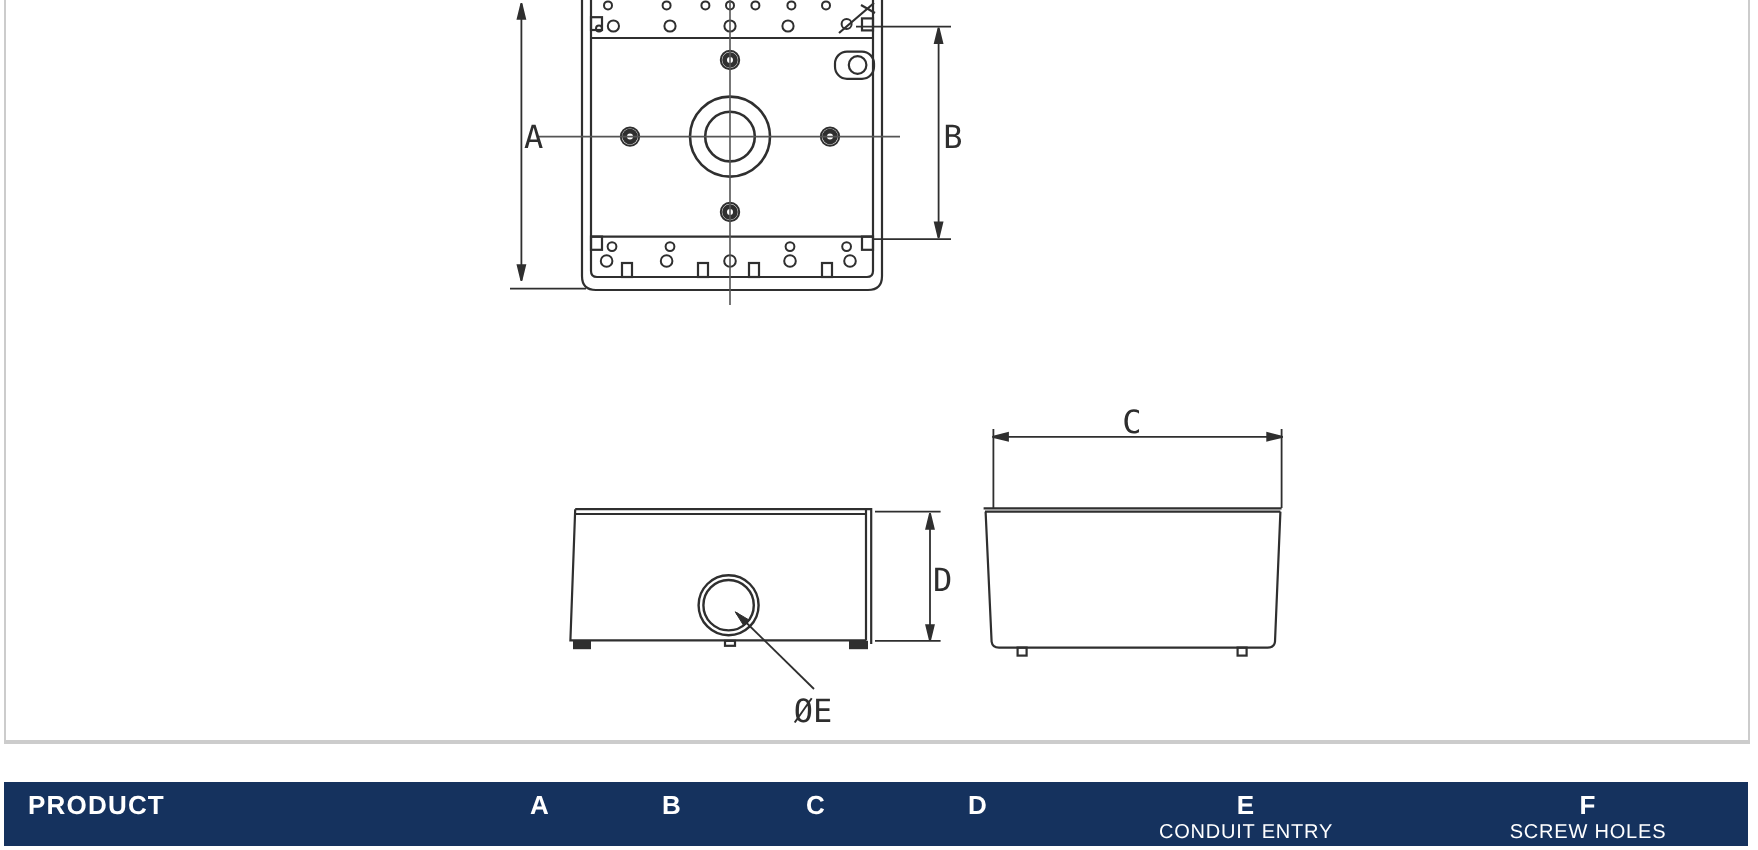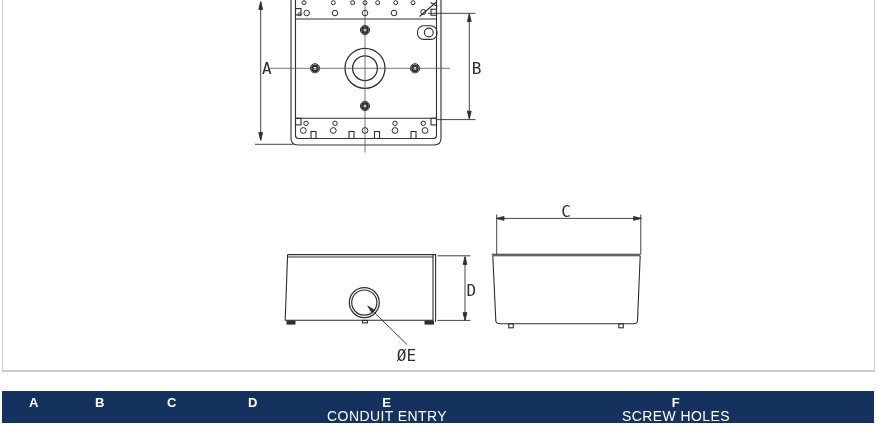--- a/index.html
+++ b/index.html
@@ -25,21 +25,21 @@
   }
   .spec-header .th{
     display:flex;flex-direction:column;align-items:center;
     padding-top:5px;box-sizing:border-box;
   }
   .spec-header .th.product{align-items:flex-start;padding-left:12px;}
   .spec-header .l1{
     font-size:13px;font-weight:bold;letter-spacing:0.6px;line-height:14px;
   }
   .spec-header .l2{
-    font-size:14px;font-weight:normal;letter-spacing:0.4px;line-height:11px;
+    font-size:10px;font-weight:normal;letter-spacing:0.4px;line-height:11px;
     margin-top:1px;white-space:nowrap;
   }
   .col-product{flex:0 0 236px;}
   .col-a{flex:0 0 64px;}
   .col-b{flex:0 0 68px;}
   .col-c{flex:0 0 76px;}
   .col-d{flex:0 0 86px;}
   .col-e{flex:0 0 182px;}
   .col-f{flex:1 1 auto;}
 </style>
@@ -172,20 +172,23 @@
   <g stroke-width="0.9">
     <path d="M497,218.4 H640.8"></path>
     <polygon points="496.2,218.4 504,216.5 504,220.3" fill="#2f2f2f"></polygon>
     <polygon points="641.4,218.4 633.6,216.5 633.6,220.3" fill="#2f2f2f"></polygon>
     <path d="M496.7,214.5 V254 M640.8,214.5 V254"></path>
   </g>
   <text x="566" y="216.5" text-anchor="middle" stroke="none">C</text>
 </svg>
 
 <div class="spec-header" style="background: rgb(21, 50, 94); color: rgb(255, 255, 255);">
+  <div class="th product col-product">
+    <span class="l1">PRODUCT</span>
+  </div>
   <div class="th col-a">
     <span class="l1">A</span>
   </div>
   <div class="th col-b">
     <span class="l1">B</span>
   </div>
   <div class="th col-c">
     <span class="l1">C</span>
   </div>
   <div class="th col-d">

